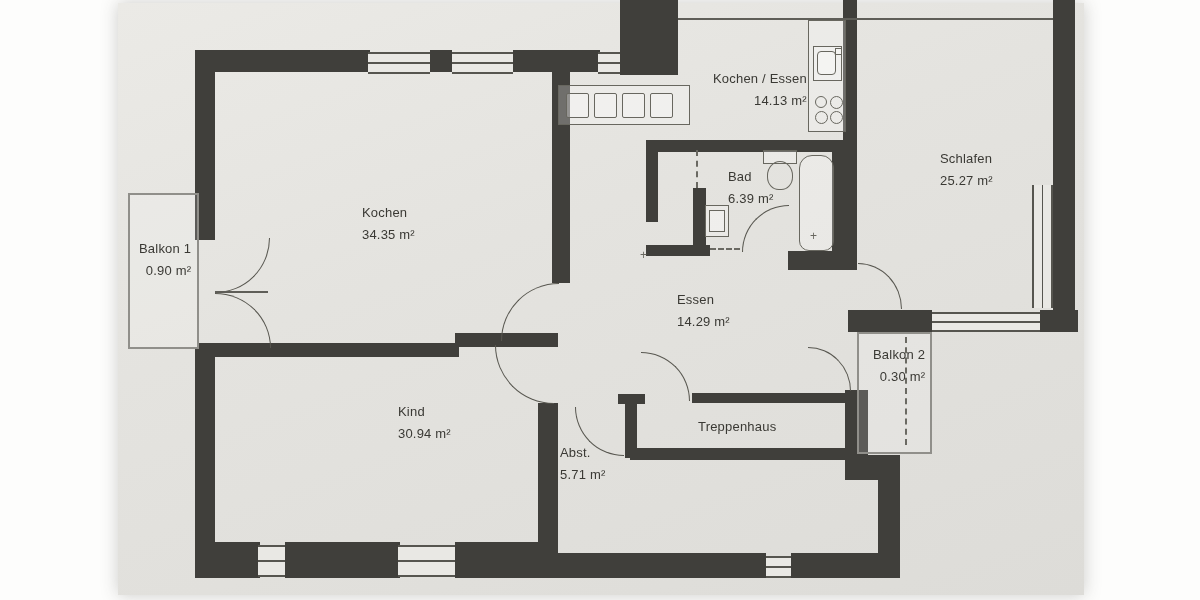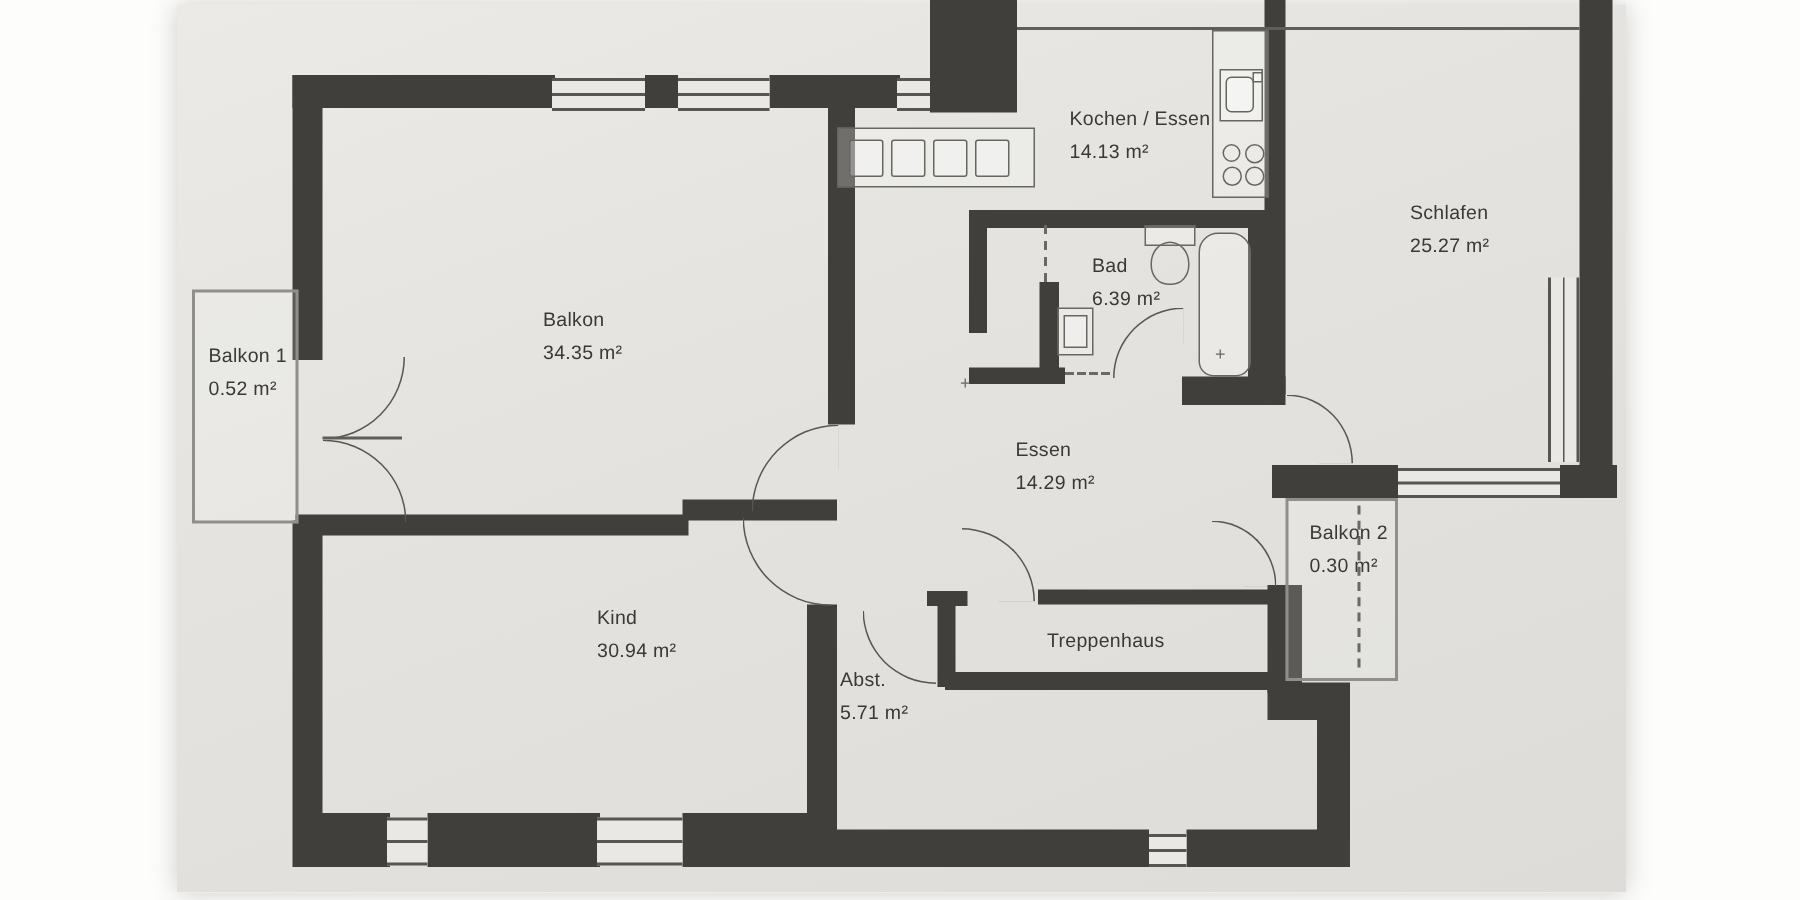--- a/index.html
+++ b/index.html
@@ -30,21 +30,21 @@
   .arc.tl{border-right:none;border-bottom:none;border-top-left-radius:100% 100%;}
   .arc.tr{border-left:none;border-bottom:none;border-top-right-radius:100% 100%;}
   .arc.bl{border-right:none;border-top:none;border-bottom-left-radius:100% 100%;}
   .arc.br{border-left:none;border-top:none;border-bottom-right-radius:100% 100%;}
   
   .fix{position:absolute;border:1.5px solid #68675f;background:rgba(255,255,255,.25);}
   .circ{position:absolute;border:1.5px solid #68675f;border-radius:50%;background:transparent;}
   .balc{position:absolute;border:2.5px solid #908f8a;background:rgba(255,255,255,.15);}
   
   .room-label{position:absolute;color:#3a3934;font-size:13px;line-height:13px;letter-spacing:.2px;}
-  .room-label .ar{display:block;margin-top:9px;}
+  .room-label .ar{display:block;margin-top:9px;text-align:right;}
   .plus{position:absolute;color:#68675f;font-size:12px;line-height:10px;}
 </style>
 </head>
 <body>
 
 <div class="stage">
   <div class="paper"></div>
 
   <div class="w" style="left:195px;top:50px;width:20px;height:190px"></div>
   <div class="w" style="left:195px;top:347px;width:20px;height:231px"></div>
@@ -142,28 +142,28 @@
   <div class="circ" style="left:767px;top:161px;width:24px;height:27px;border-radius:50% 50% 45% 45%"></div>
   <div class="fix" style="left:799px;top:155px;width:33px;height:94px;border-radius:13px 13px 10px 10px"></div>
   <div class="plus" style="left:810px;top:231px">+</div>
   <div class="fix" style="left:705px;top:205px;width:22px;height:30px"></div>
   <div class="fix" style="left:709px;top:210px;width:14px;height:20px;border-width:1px"></div>
   <div class="dashV" style="left:696px;top:150px;height:38px"></div>
   <div class="dashH" style="left:710px;top:248px;width:30px"></div>
   <div class="plus" style="left:640px;top:250px">+</div>
 
   <div class="room-label" style="left:362px;top:206px">
-    <span class="nm">Balkon</span>
+    <span class="nm">Kochen</span>
     <span class="ar">34.35 m²</span>
   </div>
   <div class="room-label" style="left:713px;top:72px">
     <span class="nm">Kochen / Essen</span>
     <span class="ar">14.13 m²</span>
   </div>
-  <div class="room-label" style="left:940px;top:135px">
+  <div class="room-label" style="left:940px;top:152px">
     <span class="nm">Schlafen</span>
     <span class="ar">25.27 m²</span>
   </div>
   <div class="room-label" style="left:728px;top:170px">
     <span class="nm">Bad</span>
     <span class="ar">6.39 m²</span>
   </div>
   <div class="room-label" style="left:677px;top:293px">
     <span class="nm">Essen</span>
     <span class="ar">14.29 m²</span>
@@ -172,21 +172,21 @@
     <span class="nm">Kind</span>
     <span class="ar">30.94 m²</span>
   </div>
   <div class="room-label" style="left:698px;top:420px">
     <span class="nm">Treppenhaus</span>
   </div>
   <div class="room-label" style="left:560px;top:446px">
     <span class="nm">Abst.</span>
     <span class="ar">5.71 m²</span>
   </div>
-  <div class="room-label" style="left:139px;top:230px">
+  <div class="room-label" style="left:139px;top:242px">
     <span class="nm">Balkon 1</span>
-    <span class="ar">0.52 m²</span>
+    <span class="ar">0.90 m²</span>
   </div>
   <div class="room-label" style="left:873px;top:348px">
     <span class="nm">Balkon 2</span>
     <span class="ar">0.30 m²</span>
   </div>
 </div>
 
 </body></html>

